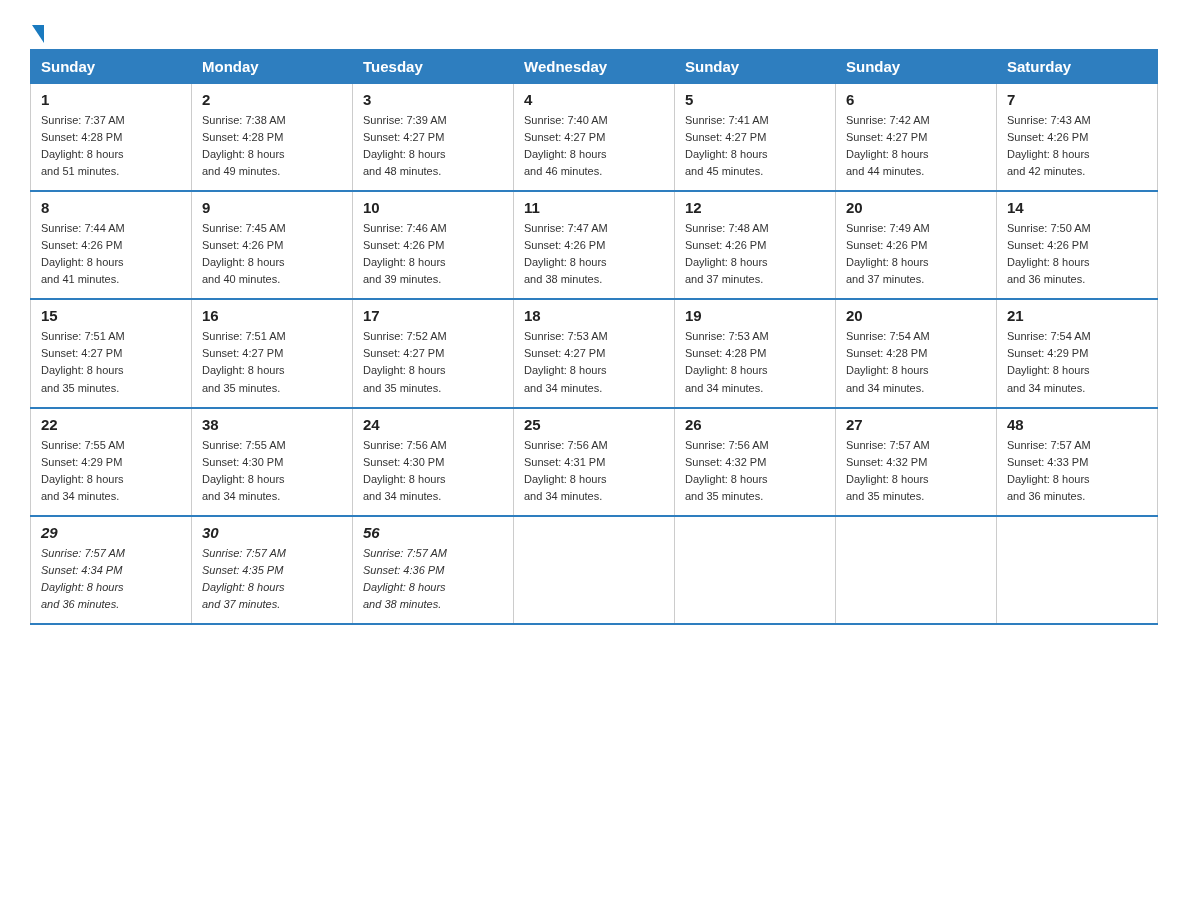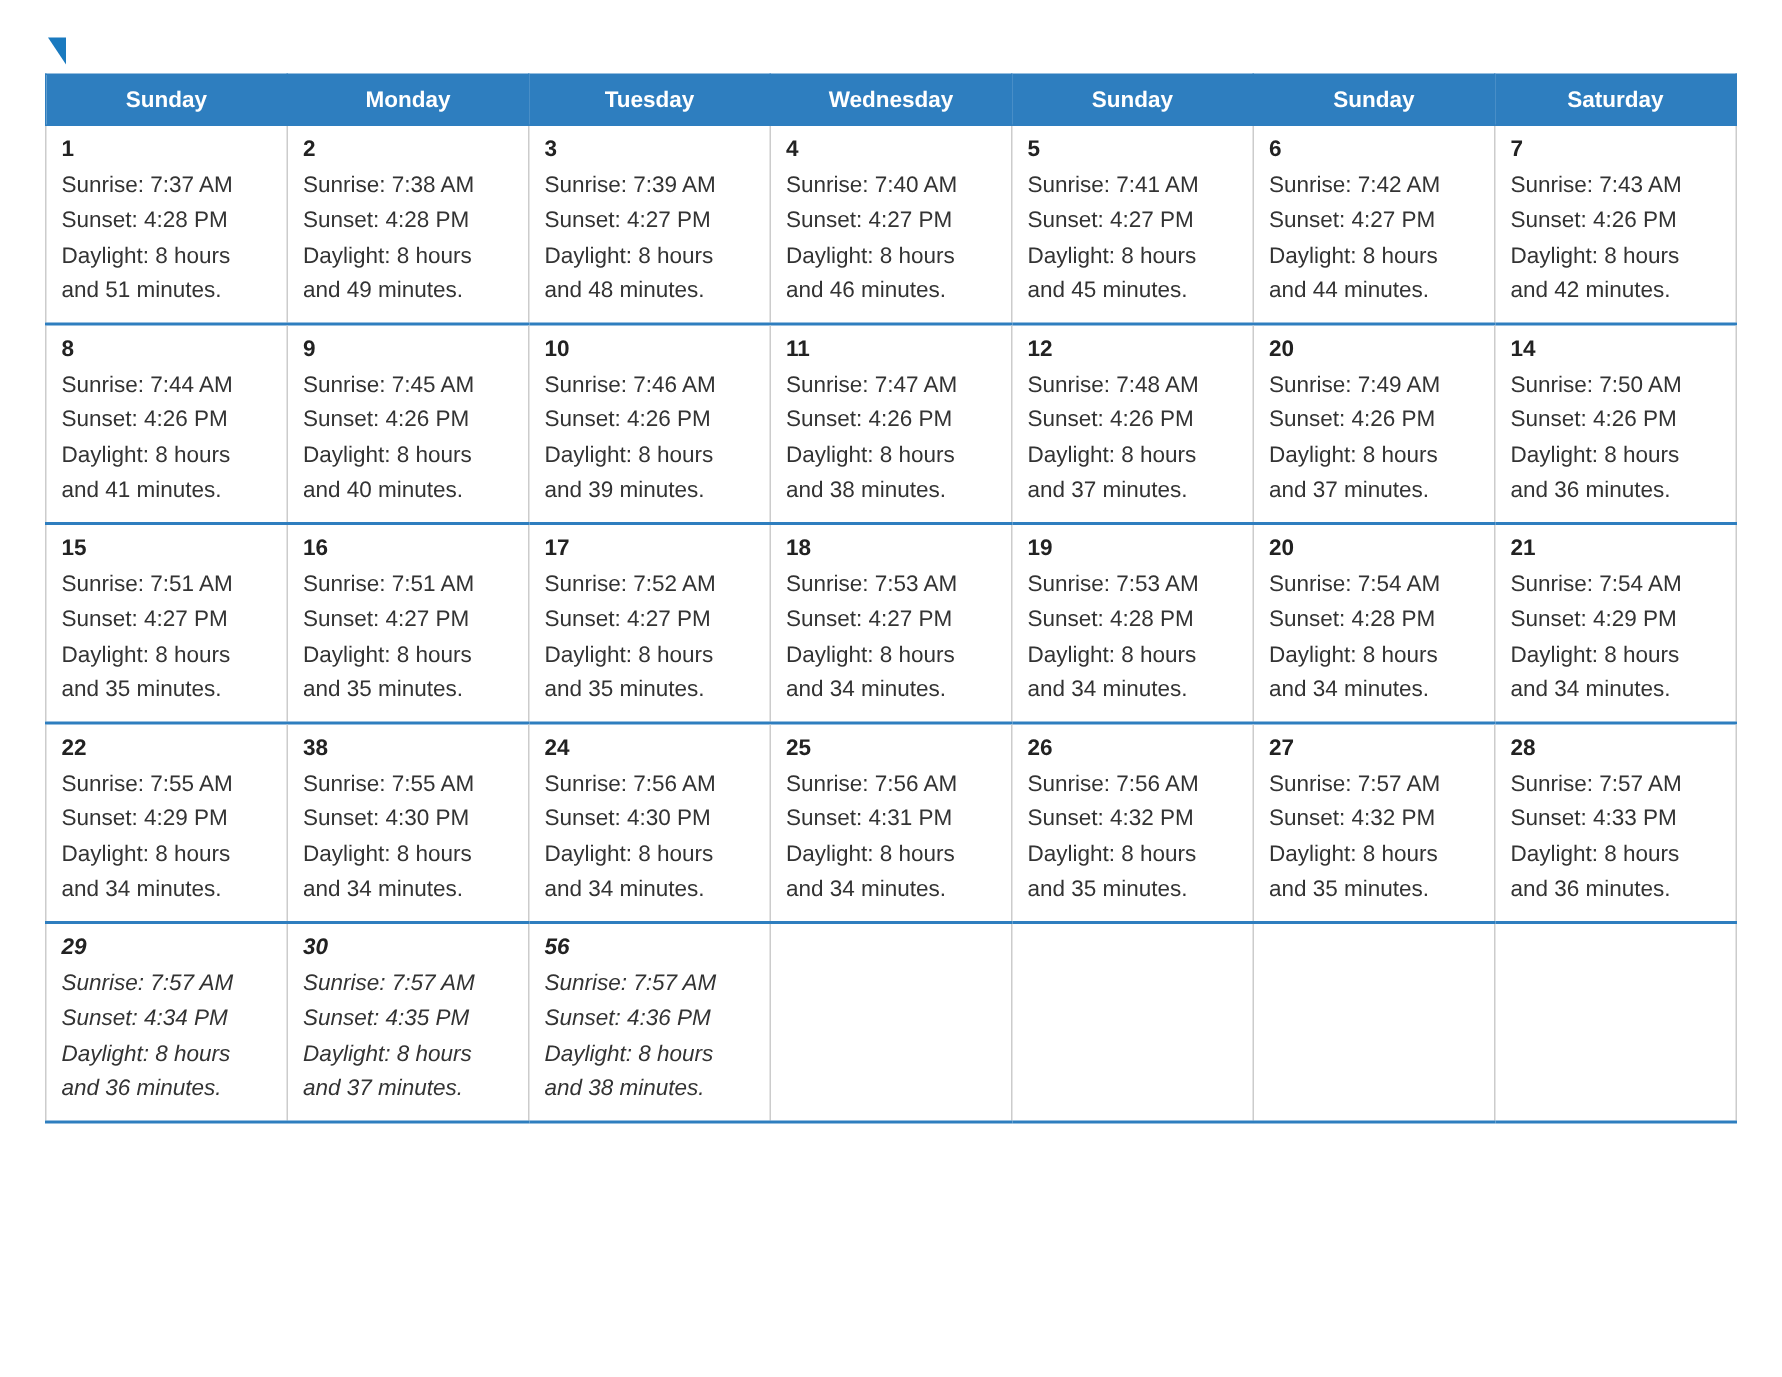--- a/index.html
+++ b/index.html
@@ -48,22 +48,22 @@
     .calendar {
       width: 100%;
       border-collapse: collapse;
       margin-top: 8px;
     }
     .calendar th {
       background-color: #2e7ebf;
       color: #fff;
       font-size: 15px;
       font-weight: bold;
-      padding: 8px 0;
-      text-align: center;
+      padding: 8px 10px;
+      text-align: left;
       border: 1px solid #2e7ebf;
     }
     .calendar td {
       vertical-align: top;
       padding: 7px 10px 10px 10px;
       border: 1px solid #ccc;
       width: 14.28%;
       font-size: 13px;
       color: #333;
       min-height: 90px;
@@ -73,21 +73,21 @@
       border-bottom: 2px solid #2e7ebf;
       font-style: italic;
     }
     .day-number {
       font-size: 15px;
       font-weight: bold;
       color: #222;
       margin-bottom: 4px;
     }
     .day-info {
-      font-size: 15px;
+      font-size: 11px;
       line-height: 1.55;
       color: #333;
     }
     .empty-cell {
       background: #fff;
     }
   </style>
 </head>
 <body>
 
@@ -362,21 +362,21 @@
         <td>
         <div class="day-number">27</div>
         <div class="day-info">
           Sunrise: 7:57 AM<br>
           Sunset: 4:32 PM<br>
           Daylight: 8 hours<br>
           and 35 minutes.
         </div>
       </td>
         <td>
-        <div class="day-number">28</div>
+        <div class="day-number">48</div>
         <div class="day-info">
           Sunrise: 7:57 AM<br>
           Sunset: 4:33 PM<br>
           Daylight: 8 hours<br>
           and 36 minutes.
         </div>
       </td>
       </tr>
       <tr>
         <td>

